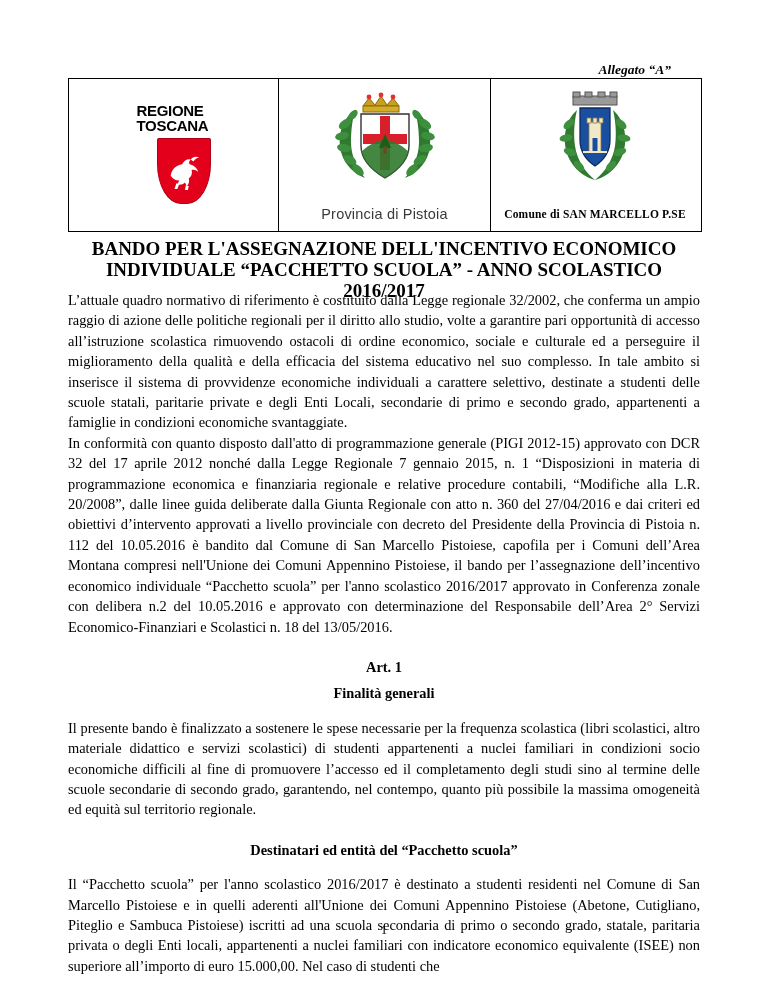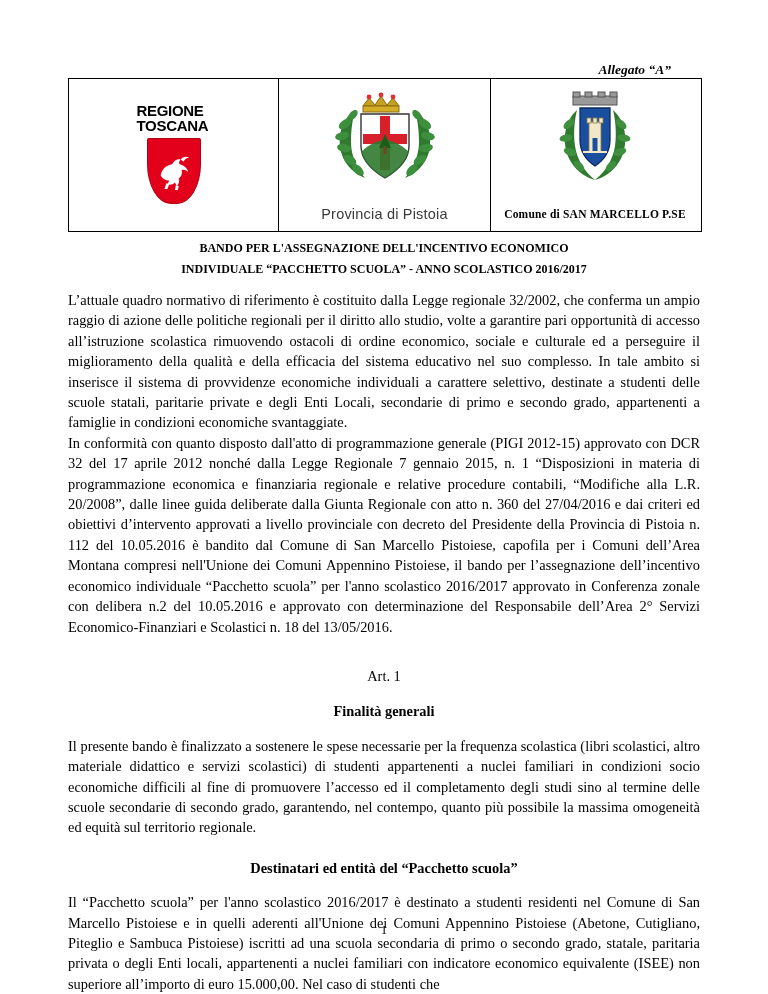--- a/index.html
+++ b/index.html
@@ -51,21 +51,21 @@
   }
   .hcell:last-child { border-right: none; }
   .cell-regione { width: 210px; }
   .cell-prov { width: 212px; }
   .cell-comune { width: 208px; }
 
   
   .rt-wrap {
     display: flex;
     flex-direction: column;
-    align-items: center;
+    align-items: flex-end;
     justify-content: center;
     margin-top: -4px;
   }
   .rt-text {
     font-family: "Liberation Sans", sans-serif;
     font-weight: bold;
     font-size: 15px;
     line-height: 15px;
     letter-spacing: -0.3px;
     text-align: left;
@@ -119,42 +119,42 @@
     letter-spacing: 0.2px;
   }
 
   .doc-title {
     position: absolute;
     top: 238px;
     left: 68px;
     width: 632px;
     text-align: center;
     font-weight: bold;
-    font-size: 12px;
+    font-size: 19px;
     line-height: 21px;
     font-family: "Liberation Serif", serif;
   }
 
   .content {
     position: absolute;
     top: 290px;
     left: 68px;
     width: 632px;
     font-size: 14.4px;
     line-height: 20.4px;
   }
   p.just {
     margin: 0;
     text-align: justify;
     text-justify: inter-word;
   }
   .art-head {
     text-align: center;
-    font-weight: normal;
-    margin: 15px;
+    font-weight: bold;
+    margin: 6px;
   }
   .art-sub {
     text-align: center;
     font-weight: bold;
     margin: 0;
   }
   .spacer-sm { height: 14px; }
   .spacer-xs { height: 6px; }
   .page-number {
     position: absolute;

